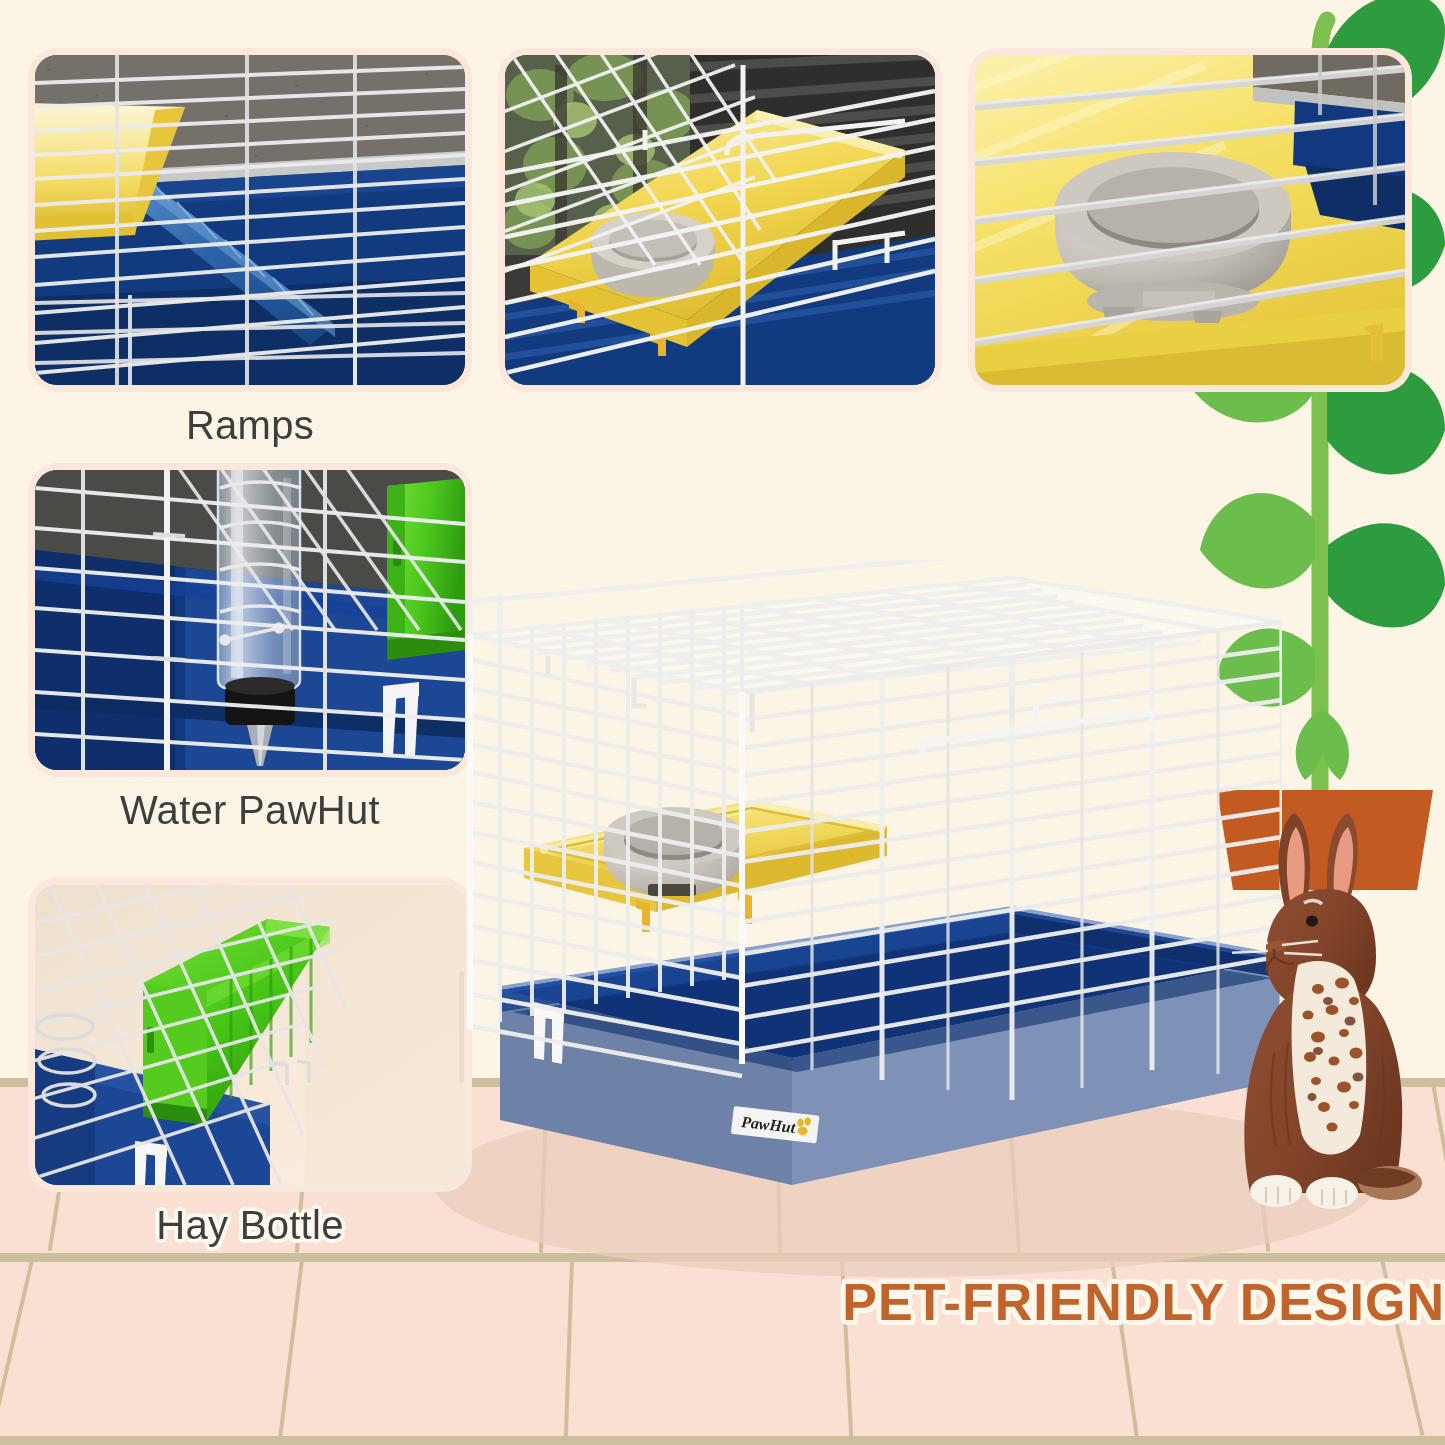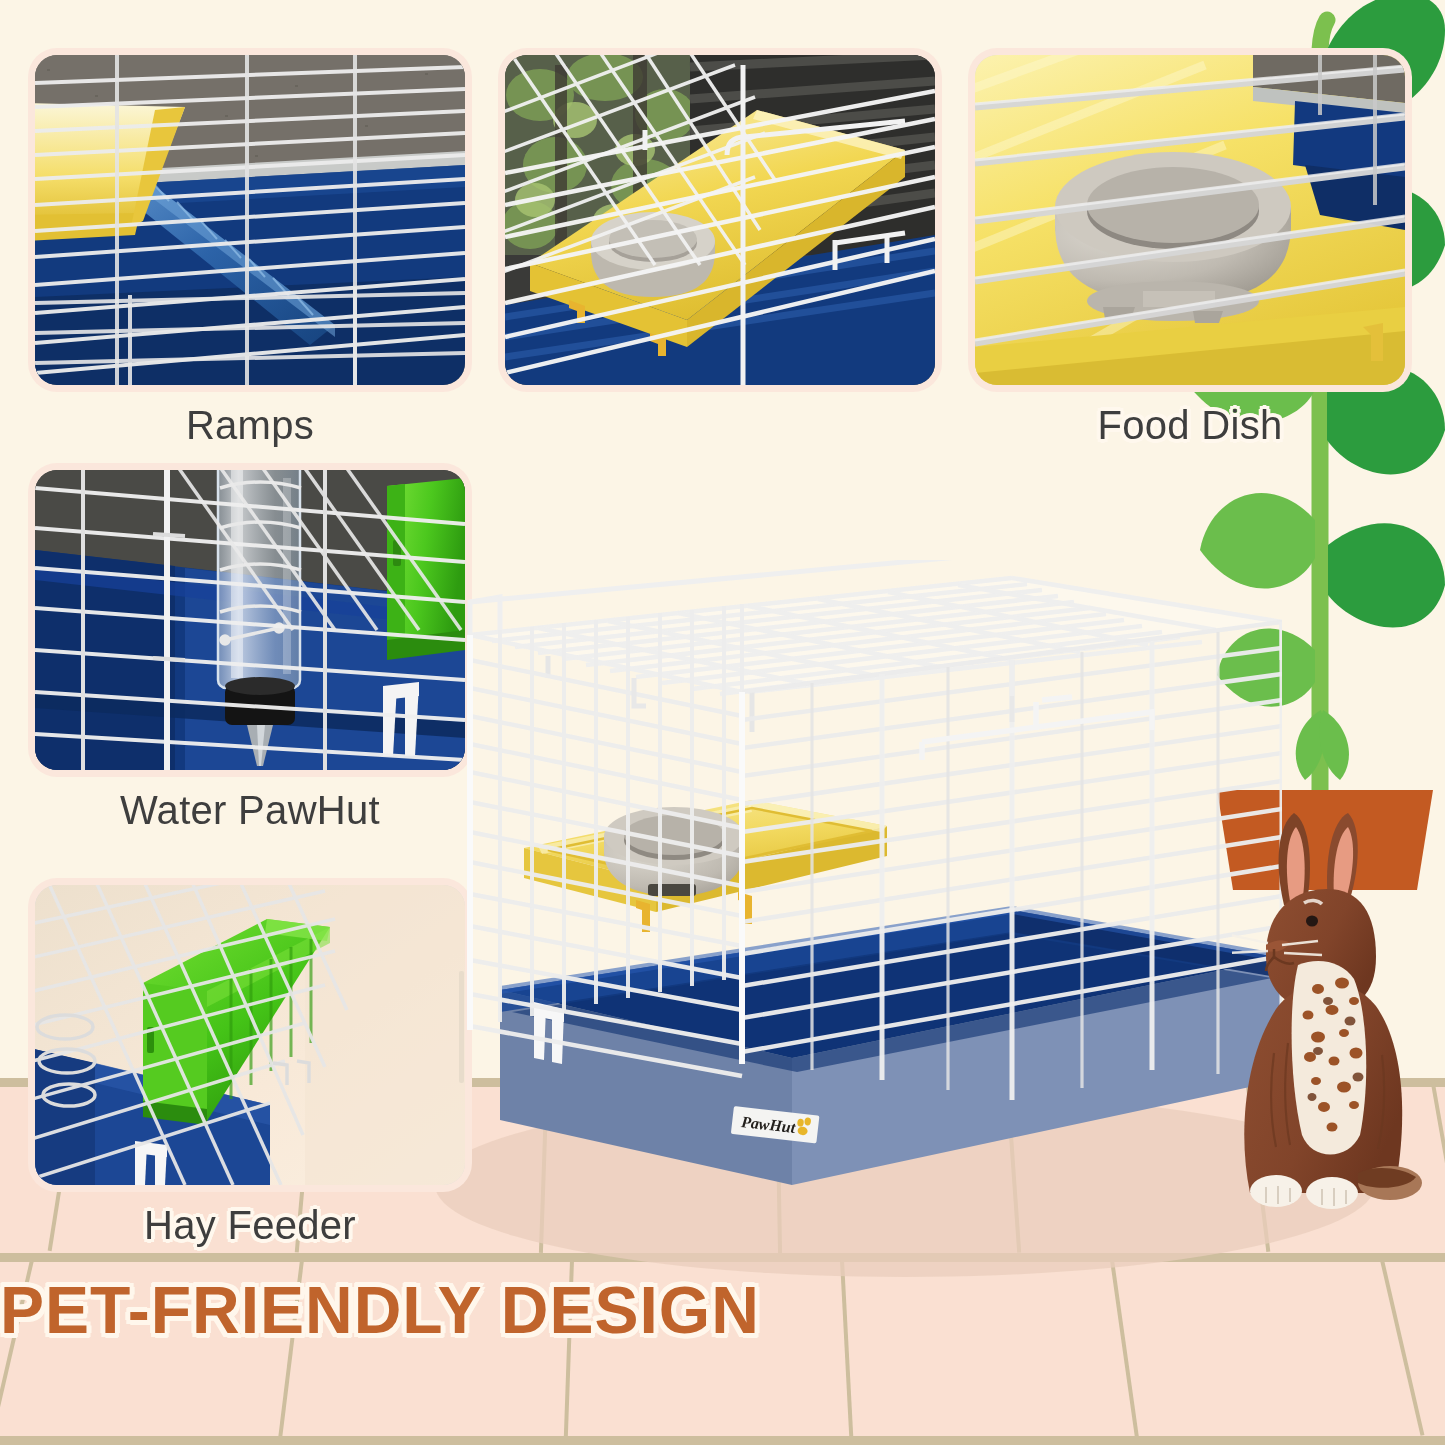--- a/index.html
+++ b/index.html
@@ -42,22 +42,22 @@
   .caption.outlined {
     text-shadow:
       -3px -3px 0 #FFF8EE, 3px -3px 0 #FFF8EE, -3px 3px 0 #FFF8EE, 3px 3px 0 #FFF8EE,
       0 -4px 0 #FFF8EE, 0 4px 0 #FFF8EE, -4px 0 0 #FFF8EE, 4px 0 0 #FFF8EE;
   }
 
   
   .main-title {
     position:absolute;
     left:0; right:0; top:1272px;
-    text-align:left;
-    font-size:66px;
+    text-align:right;
+    font-size:52px;
     font-weight:bold;
     color:#C0642C;
     letter-spacing:1px;
     text-shadow:
       -4px -4px 0 #FFF7EC, 4px -4px 0 #FFF7EC, -4px 4px 0 #FFF7EC, 4px 4px 0 #FFF7EC,
       0 -5px 0 #FFF7EC, 0 5px 0 #FFF7EC, -5px 0 0 #FFF7EC, 5px 0 0 #FFF7EC,
       -3px -5px 0 #FFF7EC, 3px 5px 0 #FFF7EC;
   }
 
   
@@ -370,21 +370,20 @@
 
         <g stroke="#C9C9C9" stroke-width="4" opacity="0.85">
           <line x1="400" y1="0" x2="400" y2="150"></line>
           <line x1="345" y1="0" x2="345" y2="60"></line>
         </g>
 
         <path d="M388 272 L408 268 L408 306 L396 306 L396 280 Z" fill="#E4C03A"></path>
       </svg>
     </div>
   </div>
-  <div class="caption outlined" style="left:975px; top:403px; width:430px;">Food Dish</div>
 
   <div class="card" style="left:35px; top:470px; width:430px; height:300px;">
     <div class="inner">
       <svg viewBox="0 0 430 300" width="430" height="300">
         <defs>
           <linearGradient id="btl" x1="0" y1="0" x2="1" y2="0">
             <stop offset="0%" stop-color="#B9C6D4" stop-opacity="0.55"></stop>
             <stop offset="25%" stop-color="#F2F6FA" stop-opacity="0.75"></stop>
             <stop offset="70%" stop-color="#C3D0DC" stop-opacity="0.5"></stop>
             <stop offset="100%" stop-color="#8FA2B4" stop-opacity="0.6"></stop>
@@ -547,21 +546,21 @@
 
         <g stroke="#DCDCDC" stroke-width="3.5" fill="none">
           <path d="M238 178 L252 180 L252 200"></path>
             <path d="M262 176 L274 178 L274 198"></path>
         </g>
 
         <rect x="424" y="86" width="5" height="112" rx="2" fill="#E8DCCB"></rect>
       </svg>
     </div>
   </div>
-  <div class="caption outlined" style="left:35px; top:1203px; width:430px;">Hay Feeder</div>
+  <div class="caption outlined" style="left:35px; top:1203px; width:430px;">Hay Bottle</div>
 
   <svg class="hero" viewBox="0 0 830 680">
     <defs>
       <linearGradient id="baseSide" x1="0" y1="0" x2="0" y2="1">
         <stop offset="0%" stop-color="#7B8DB0"></stop>
           <stop offset="100%" stop-color="#63749B"></stop>
       </linearGradient>
       <linearGradient id="platY" x1="0" y1="0" x2="0.4" y2="1">
         <stop offset="0%" stop-color="#F8E99A"></stop>
           <stop offset="55%" stop-color="#F2D95F"></stop>

